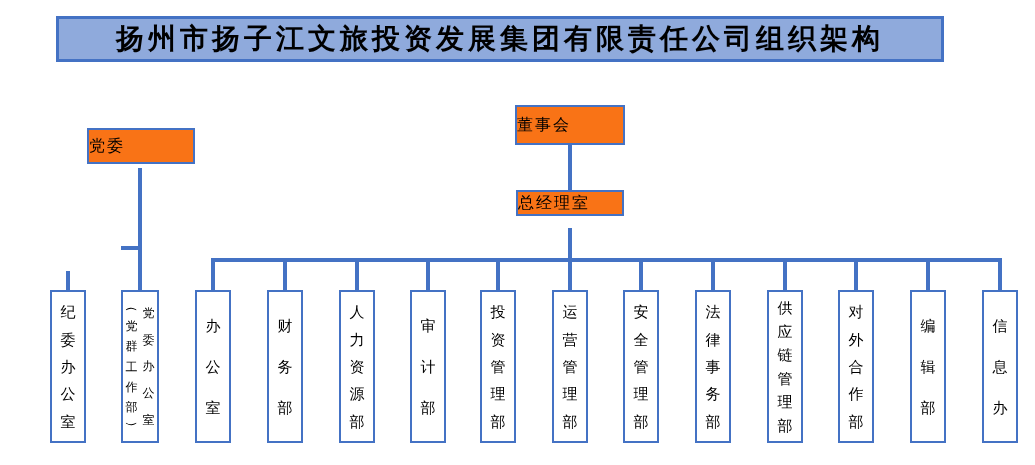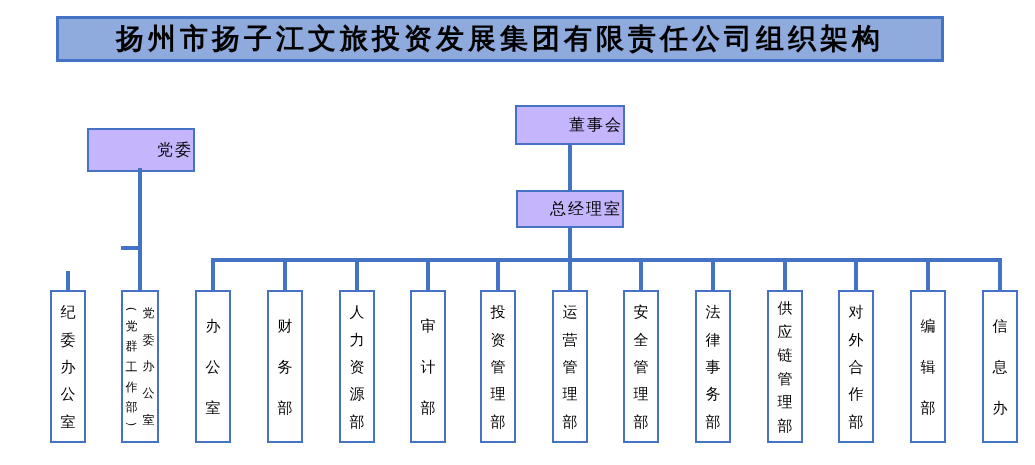--- a/index.html
+++ b/index.html
@@ -40,25 +40,25 @@
     font-size: 28px;
     font-weight: bold;
     letter-spacing: 4px;
     color: var(--text, #000);
     white-space: nowrap;
   }
   
   .hbox {
     position: absolute;
     box-sizing: border-box;
-    background: #c4b5fd;
+    background: #f97316;
     border: 2px solid var(--box-border, #4472C4);
     display: flex;
     align-items: center;
-    justify-content: flex-end;
+    justify-content: flex-start;
   }
   .hbox span {
     font-size: 16px;
     letter-spacing: 2px;
     color: var(--text, #000);
     white-space: nowrap;
   }
   
   .vbox {
     position: absolute;
@@ -107,25 +107,25 @@
 <div class="canvas">
 
   <div class="banner">
     <span>扬州市扬子江文旅投资发展集团有限责任公司组织架构</span>
   </div>
 
   <div class="hbox" style="left:515px; top:105px; width:110px; height:40px;">
     <span>董事会</span>
   </div>
 
-  <div class="hbox" style="left:516px; top:190px; width:108px; height:38px;">
+  <div class="hbox" style="left:516px; top:190px; width:108px; height:26px;">
     <span>总经理室</span>
   </div>
 
-  <div class="hbox" style="left:87px; top:128px; width:108px; height:44px;">
+  <div class="hbox" style="left:87px; top:128px; width:108px; height:36px;">
     <span>党委</span>
   </div>
 
 
   <div class="conn" style="left:568px; top:145px; width:4px; height:45px;"></div>
   <div class="conn" style="left:568px; top:228px; width:4px; height:62px;"></div>
   <div class="conn" style="left:211px; top:258px; width:791px; height:4px;"></div>
 
   <div class="drop" style="left:211px;"></div>
   <div class="drop" style="left:283px;"></div>

